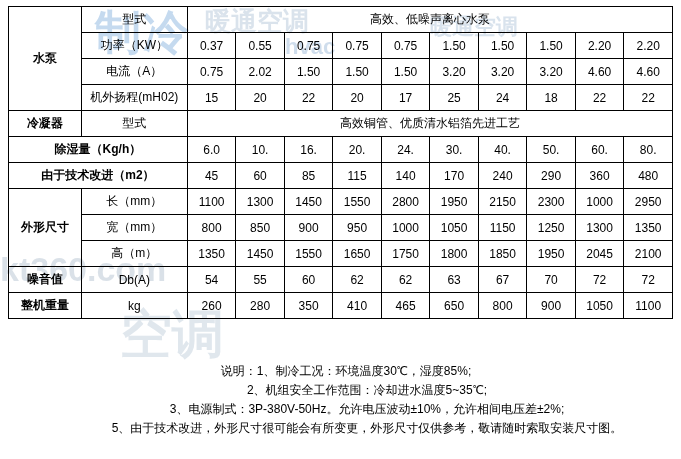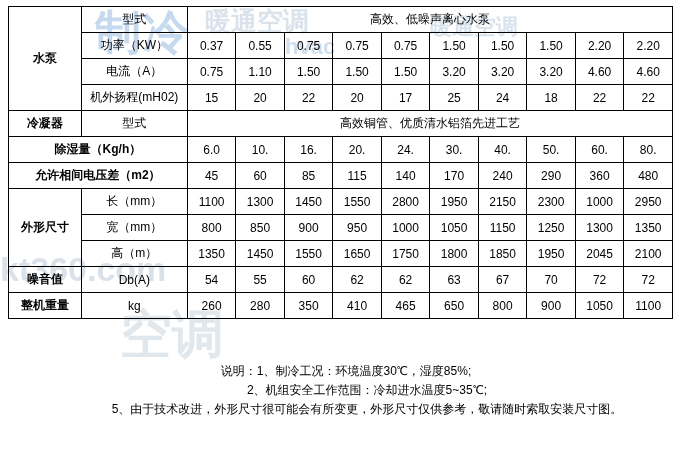--- a/index.html
+++ b/index.html
@@ -124,21 +124,21 @@
       <td class="num">1.50</td>
       <td class="num">1.50</td>
       <td class="num">1.50</td>
       <td class="num">2.20</td>
       <td class="num">2.20</td>
     </tr>
 
     <tr>
       <td class="lbl-sub">电流（A）</td>
       <td class="num">0.75</td>
-      <td class="num">1.10</td>
+      <td class="num">2.02</td>
       <td class="num">1.50</td>
       <td class="num">1.50</td>
       <td class="num">1.50</td>
       <td class="num">3.20</td>
       <td class="num">3.20</td>
       <td class="num">3.20</td>
       <td class="num">4.60</td>
       <td class="num">4.60</td>
     </tr>
 
@@ -170,21 +170,21 @@
       <td class="num">20.</td>
       <td class="num">24.</td>
       <td class="num">30.</td>
       <td class="num">40.</td>
       <td class="num">50.</td>
       <td class="num">60.</td>
       <td class="num">80.</td>
     </tr>
 
     <tr>
-      <td class="lbl-main" colspan="2">允许相间电压差（m2）</td>
+      <td class="lbl-main" colspan="2">由于技术改进（m2）</td>
       <td class="num">45</td>
       <td class="num">60</td>
       <td class="num">85</td>
       <td class="num">115</td>
       <td class="num">140</td>
       <td class="num">170</td>
       <td class="num">240</td>
       <td class="num">290</td>
       <td class="num">360</td>
       <td class="num">480</td>
@@ -266,15 +266,18 @@
 </table>
 
 <div class="notes">
   <div class="note-row">
     <span class="note-head">说明：</span><span>1、制冷工况：环境温度30℃，湿度85%;</span>
   </div>
   <div class="note-row">
     <span class="note-indent"></span><span>2、机组安全工作范围：冷却进水温度5~35℃;</span>
   </div>
   <div class="note-row">
+    <span class="note-indent"></span><span>3、电源制式：3P-380V-50Hz。允许电压波动±10%，允许相间电压差±2%;</span>
+  </div>
+  <div class="note-row">
     <span class="note-indent"></span><span>5、由于技术改进，外形尺寸很可能会有所变更，外形尺寸仅供参考，敬请随时索取安装尺寸图。</span>
   </div>
 </div>
 
 </body></html>

